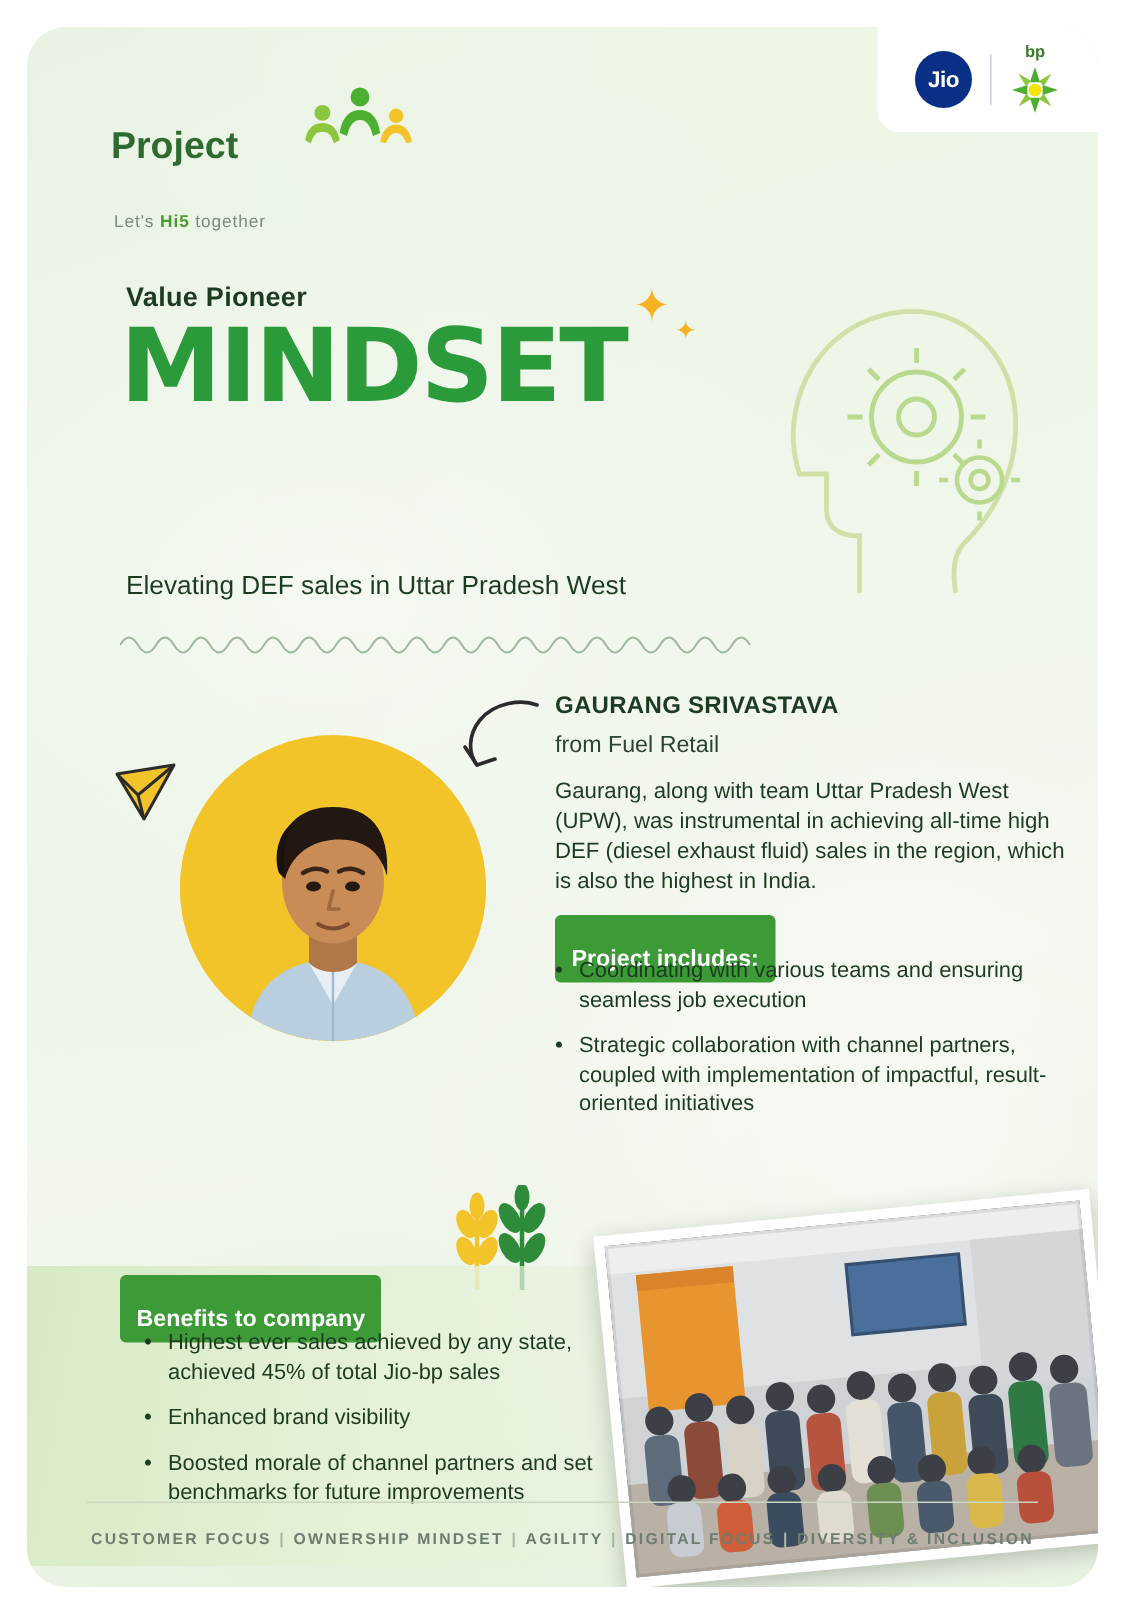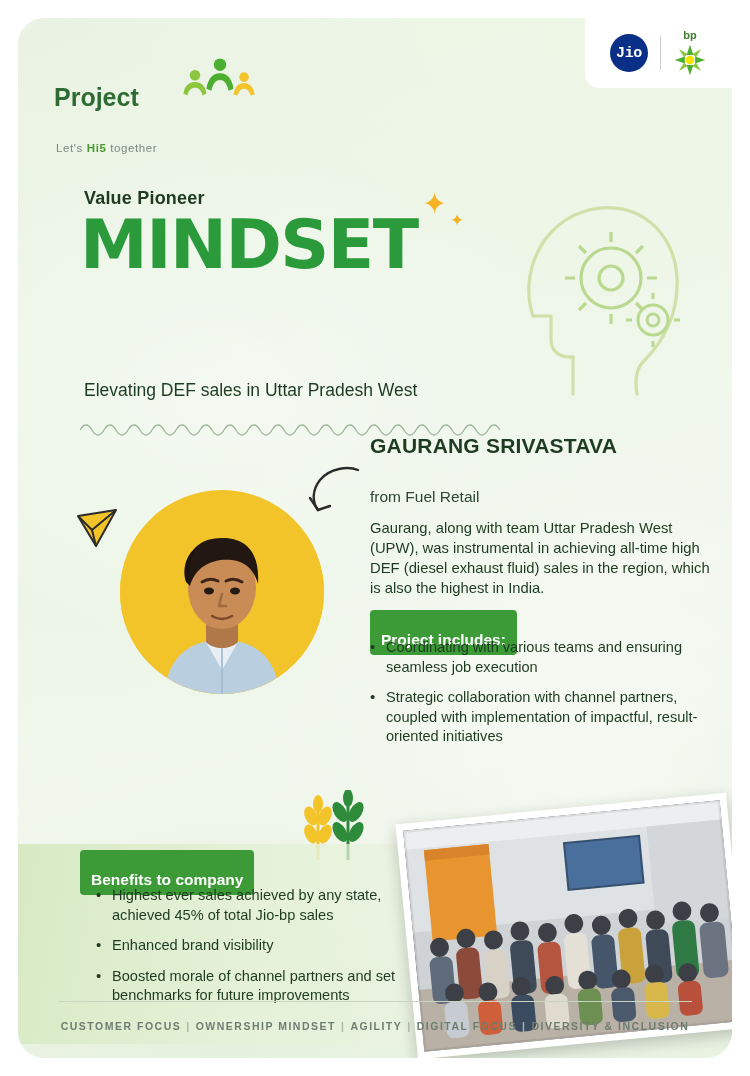--- a/index.html
+++ b/index.html
@@ -72,37 +72,37 @@
   }
   .jio-badge {
     width: 38px; height: 38px;
     border-radius: 50%;
     background: #0a2f86;
     color: #fff;
     display: flex; align-items: center; justify-content: center;
     font-size: 15px;
     font-weight: bold;
     letter-spacing: -0.3px;
-    font-family: Liberation Mono, monospace;
+    font-family: Liberation Sans, sans-serif;
   }
   .logo-divider {
     width: 1px; height: 34px; background: #c9cdd4;
   }
   .bp-badge {
     display: flex; flex-direction: column; align-items: center; gap: 2px;
   }
   .bp-text {
     font-size: 11px; color: #3a7d2c; font-weight: bold;
   }
   .bp-flower { width: 34px; height: 34px; display:block; }
 
   
   .pr-logo {
     position: absolute;
-    left: 36px;
+    left: 56px;
     top: 42px;
     width: 215px;
     height: 105px;
     text-align: right;
   }
   .pr-people { position: absolute; right: 10px; top: -4px; width: 78px; height: 52px; }
   .pr-title {
     position: absolute;
     left: 0; top: 24px;
     font-size: 25px;
@@ -176,22 +176,22 @@
     position: absolute;
     left: 0; top: 14px;
     width: 204px; height: 190px;
   }
 
   .arrow-doodle { position: absolute; left: 278px; top: 446px; width: 70px; height: 56px; }
   .paper-plane { position: absolute; left: 56px; top: 488px; width: 46px; height: 44px; }
 
   .person-name {
     position: absolute;
-    left: 352px; top: 416px;
-    font-size: 21px;
+    left: 352px; top: 444px;
+    font-size: 16px;
     font-weight: bold;
     color: #1d3b21;
     letter-spacing: 0.2px;
   }
   .person-role {
     position: absolute;
     left: 352px; top: 470px;
     font-size: 15.5px;
     color: #2c4430;
   }

